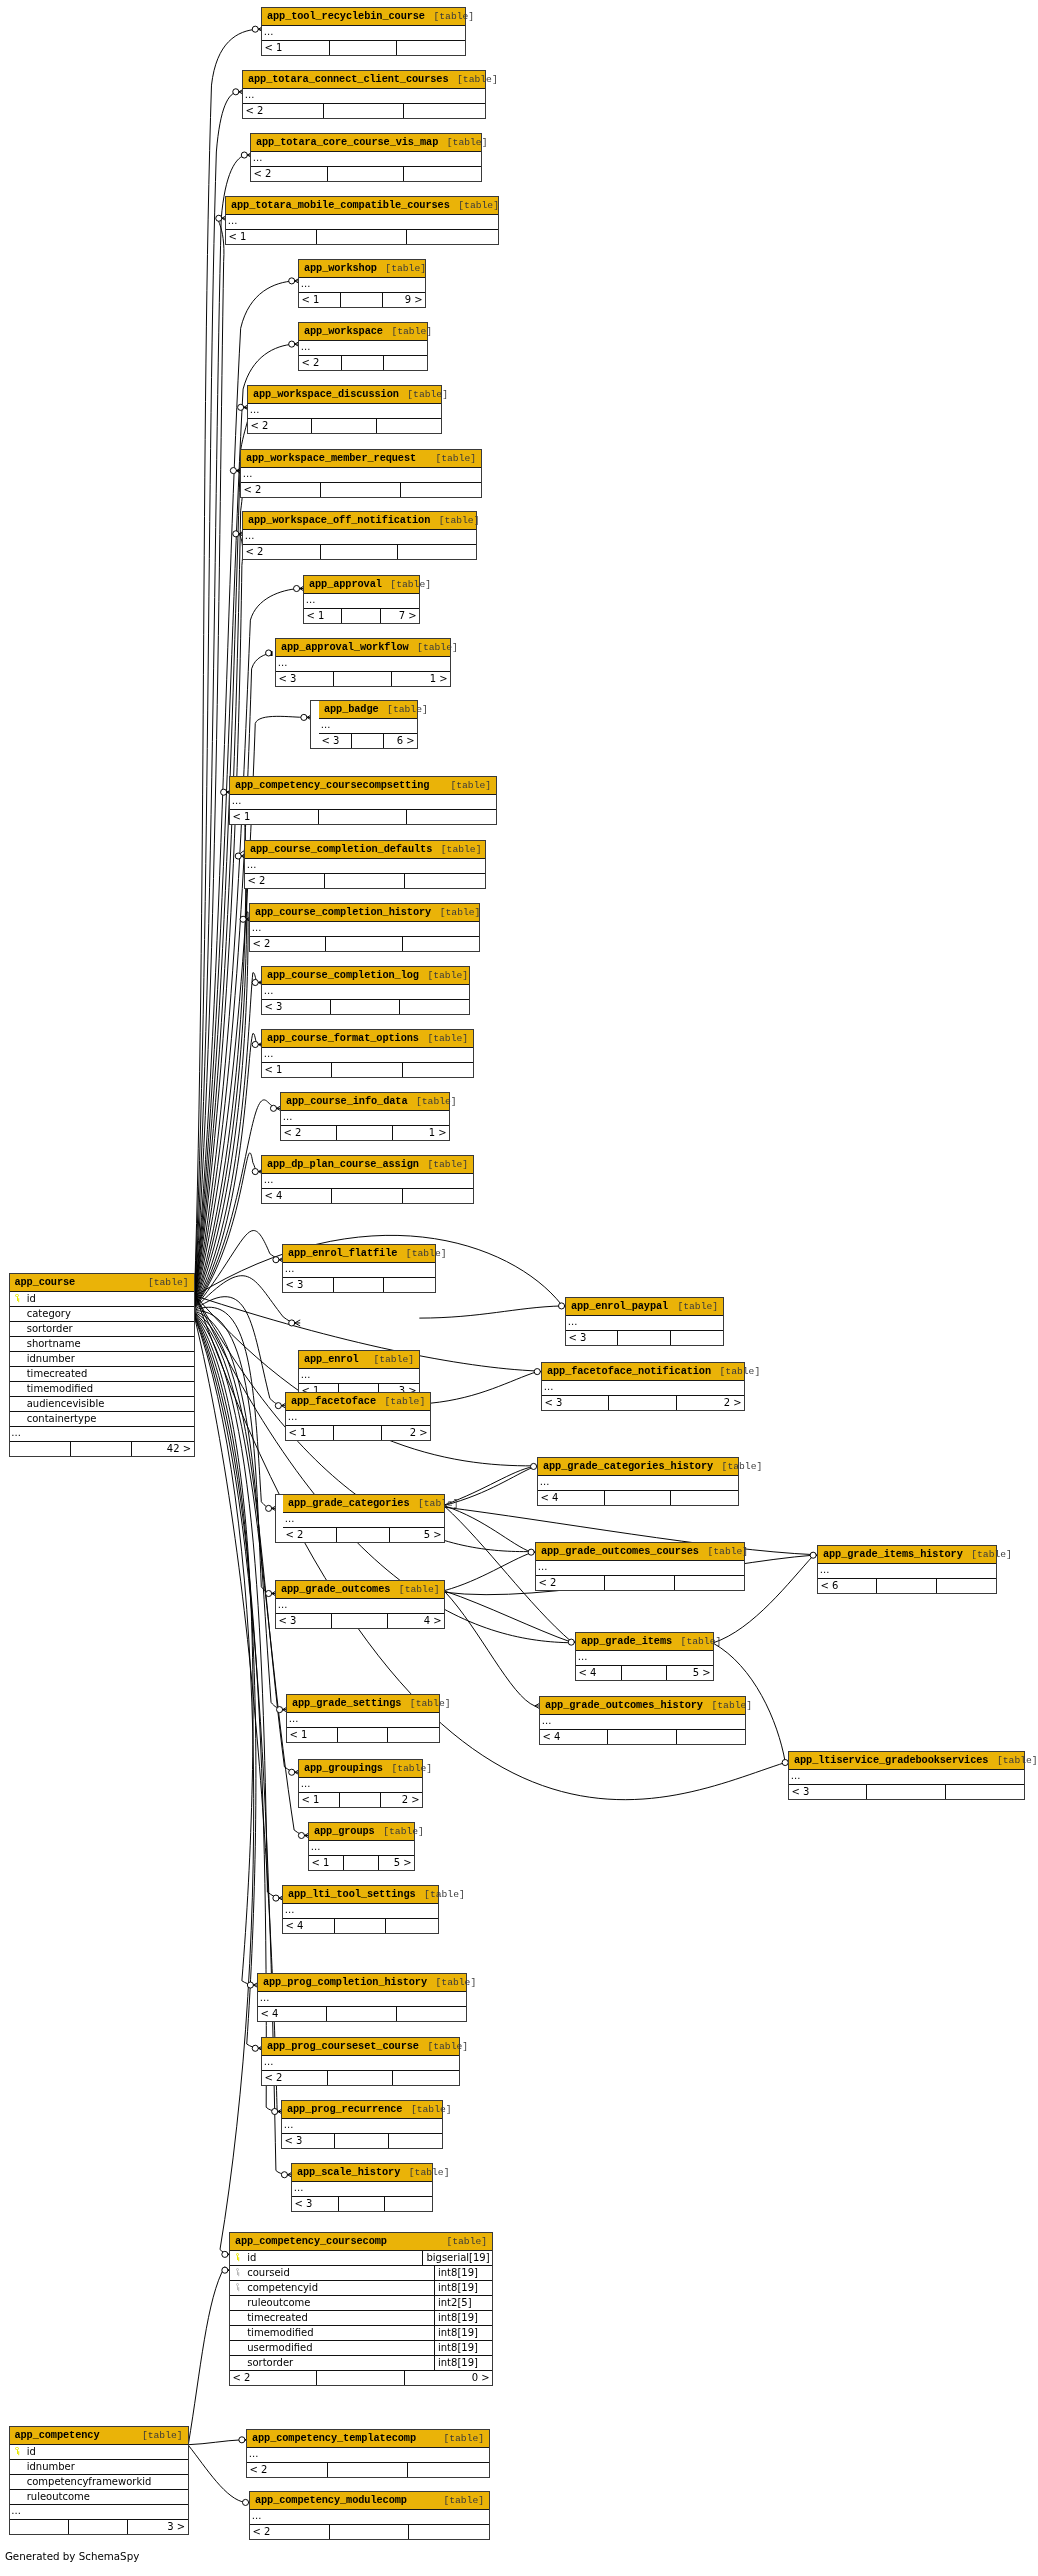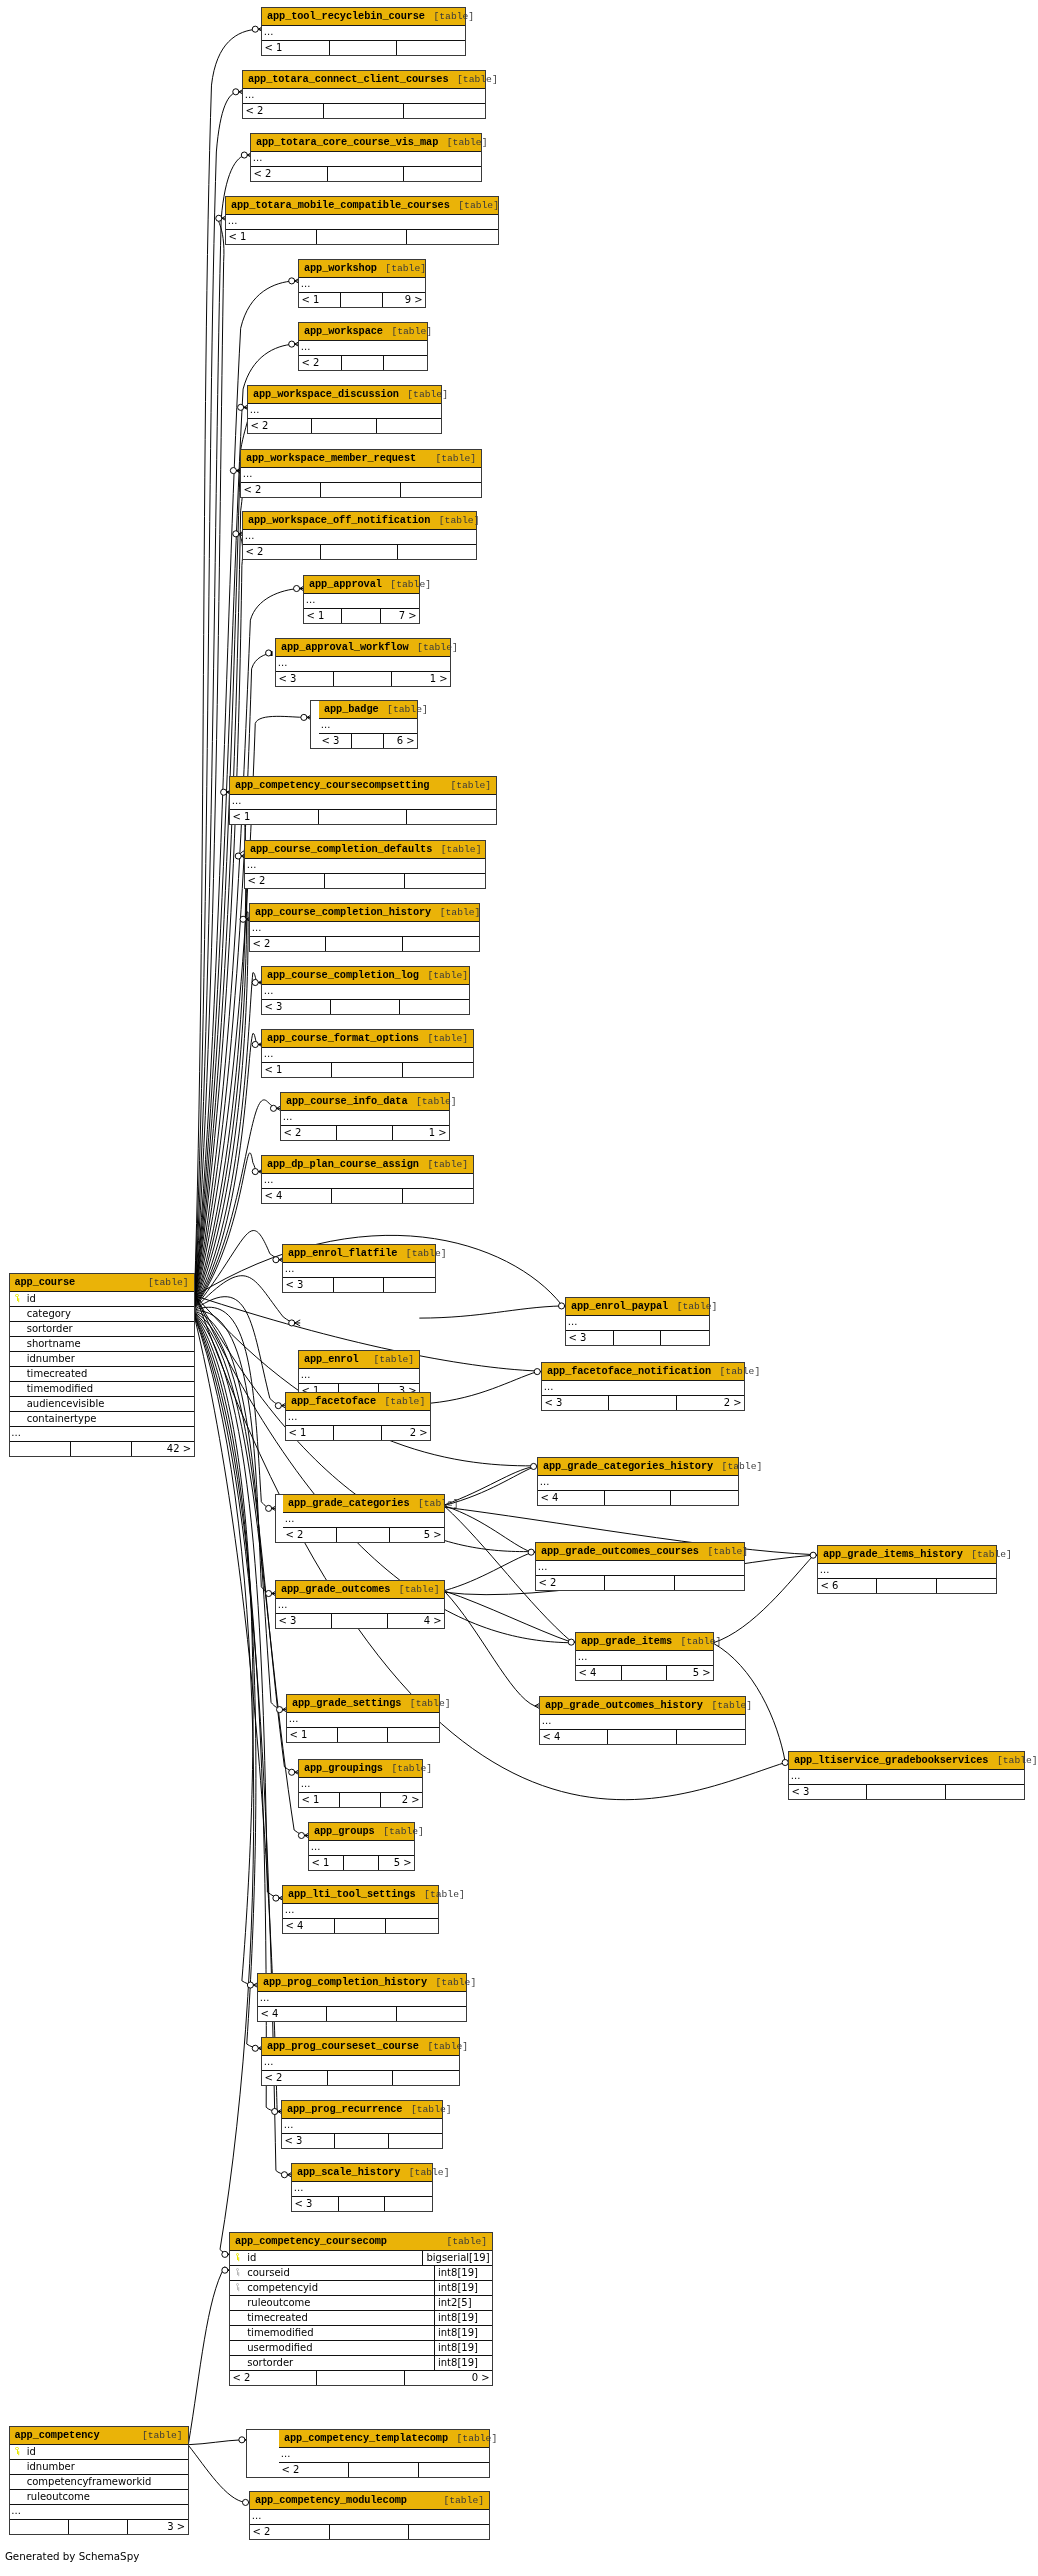--- a/index.html
+++ b/index.html
@@ -630,21 +630,21 @@
         </div>
         <div class="ellipsis">
           <span>…</span>
         </div>
         <div class="foot">
           <div class="fc">&lt; 1</div>
           <div class="fc"></div>
           <div class="fc right">3 &gt;</div>
         </div>
       </div>
-      <div class="tbl" style="left: 565px; top: 1297px; width: 145px;">
+      <div class="tbl" style="left: 565px; top: 1297px; width: 159px;">
         <div class="hdr">
           <span class="tname">app_enrol_paypal</span>
           <span class="ttype">[table]</span>
         </div>
         <div class="ellipsis">
           <span>…</span>
         </div>
         <div class="foot">
           <div class="fc">&lt; 3</div>
           <div class="fc"></div>
@@ -896,21 +896,21 @@
         </div>
         <div class="ellipsis">
           <span>…</span>
         </div>
         <div class="foot">
           <div class="fc">&lt; 3</div>
           <div class="fc"></div>
           <div class="fc right"></div>
         </div>
       </div>
-      <div class="tbl" style="left: 246px; top: 2429px; width: 244px; padding-left: 32px;">
+      <div class="tbl" style="left: 246px; top: 2429px; width: 244px;">
         <div class="hdr">
           <span class="tname">app_competency_templatecomp</span>
           <span class="ttype">[table]</span>
         </div>
         <div class="ellipsis">
           <span>…</span>
         </div>
         <div class="foot">
           <div class="fc">&lt; 2</div>
           <div class="fc"></div>

